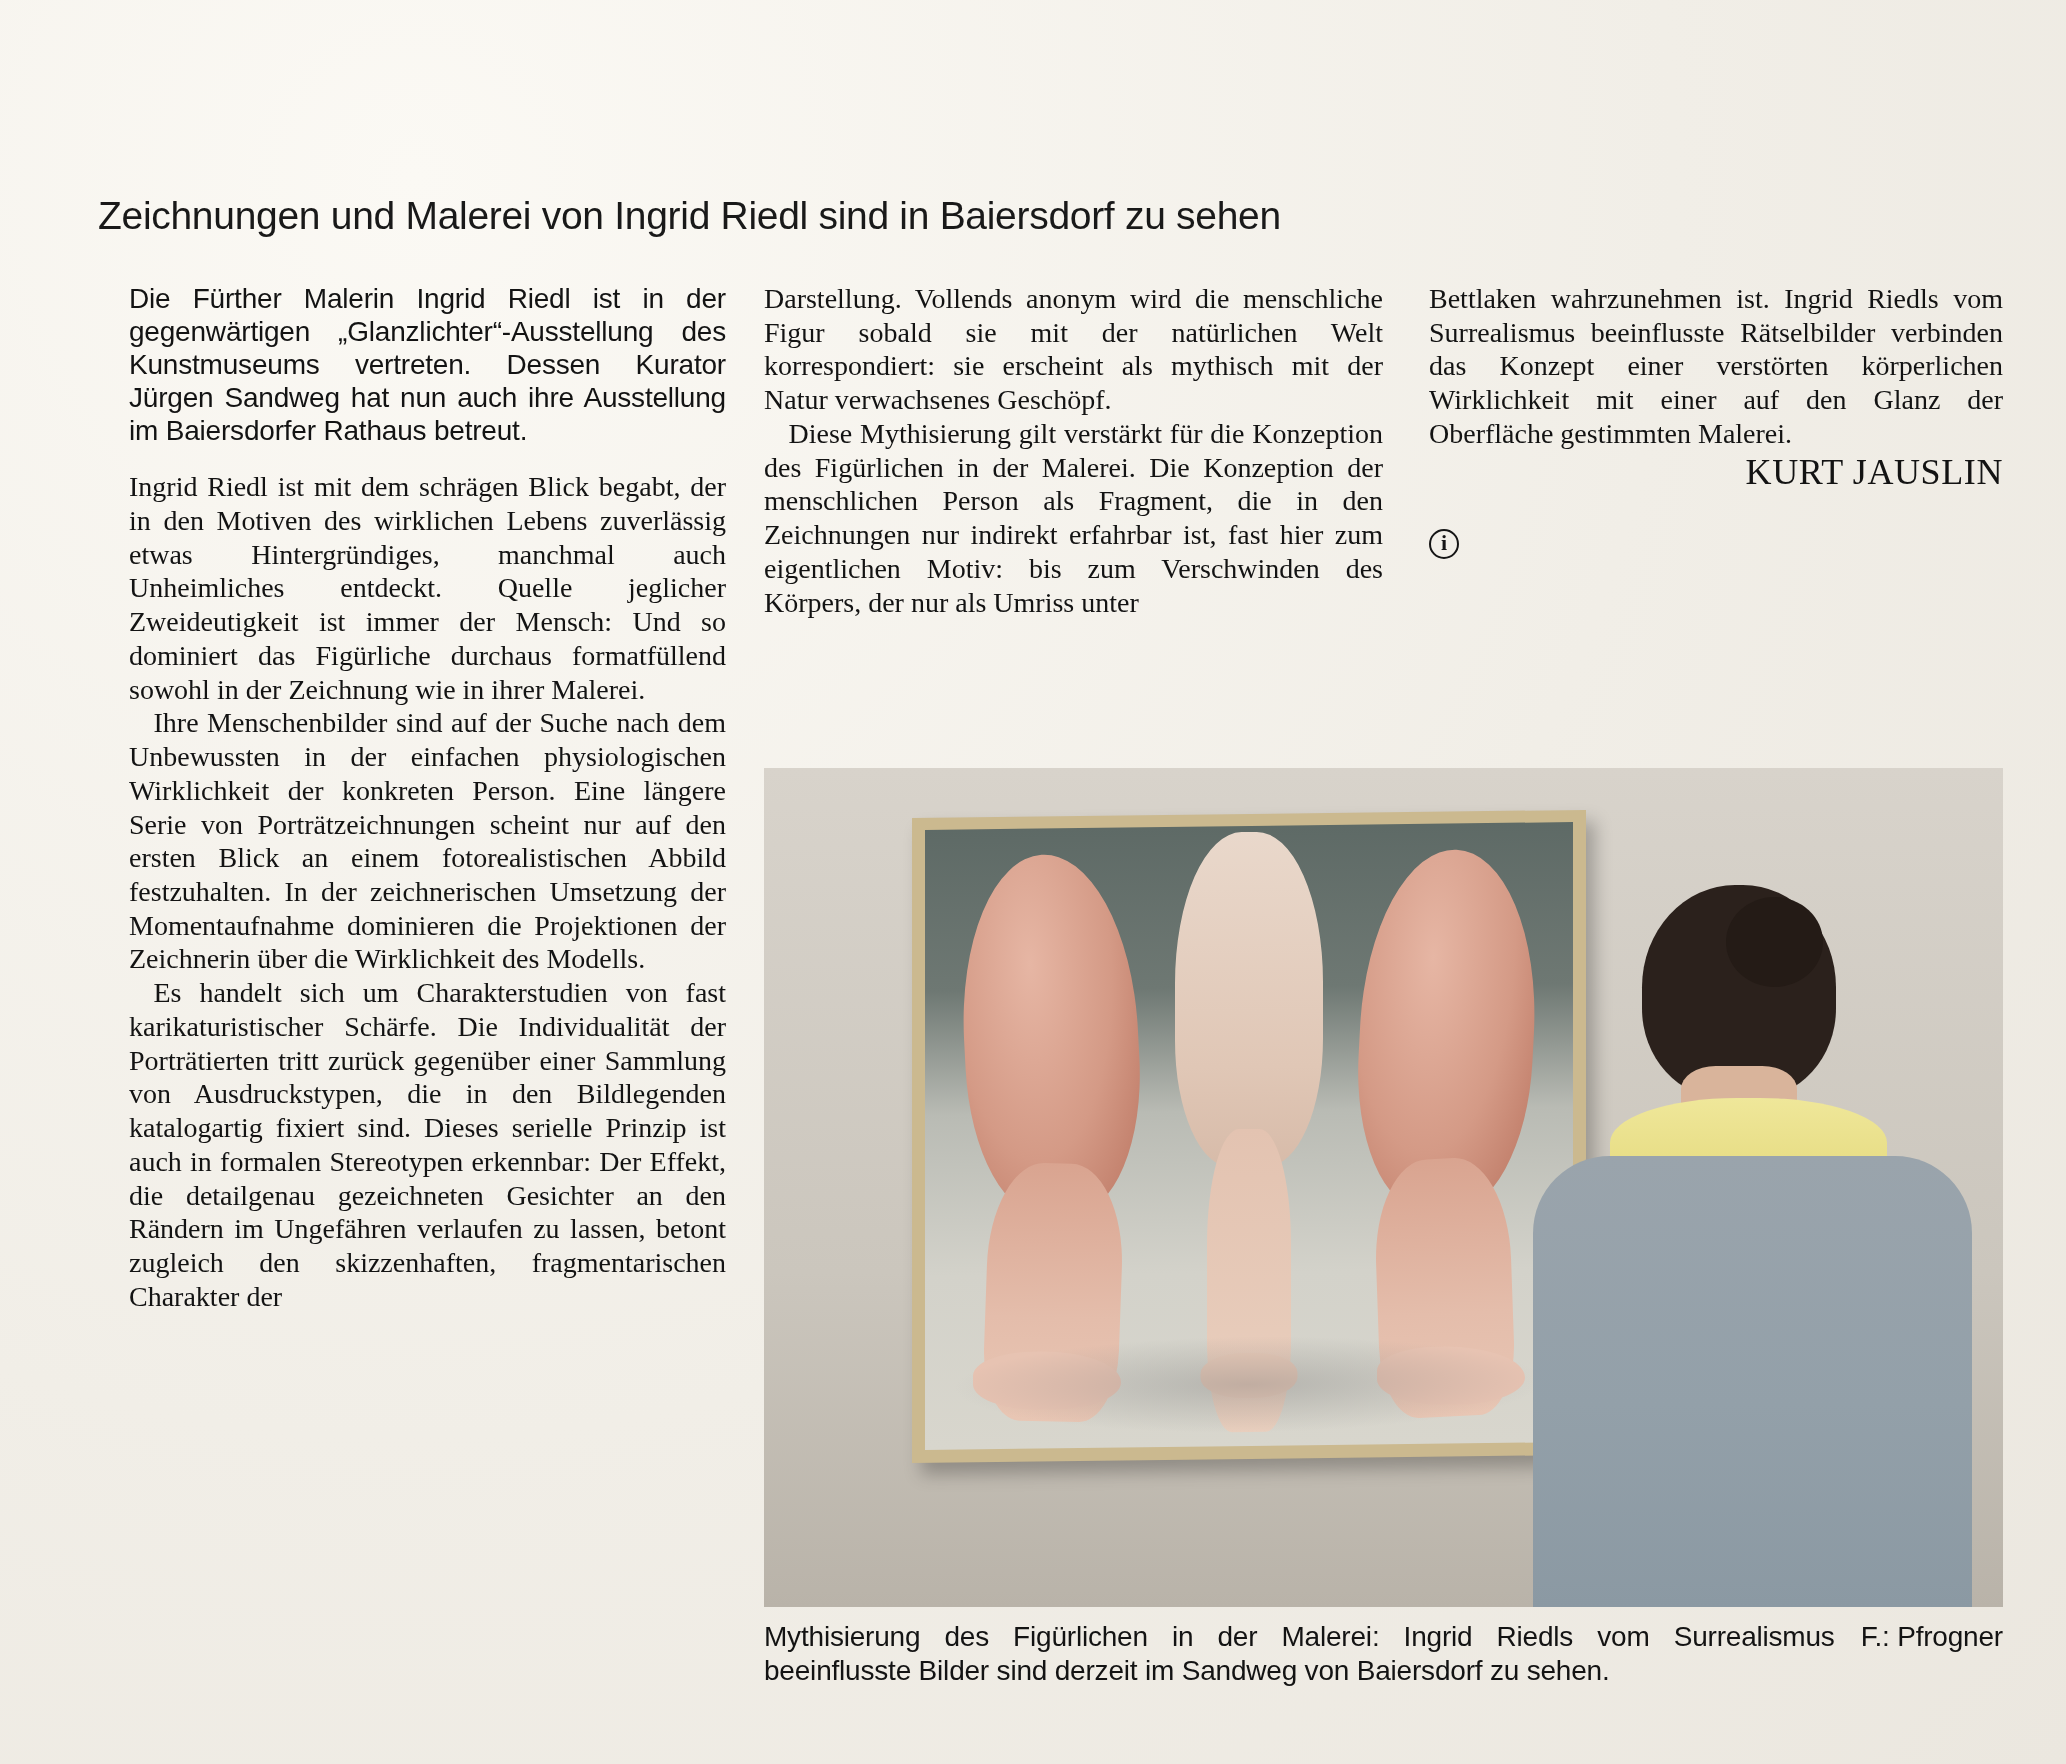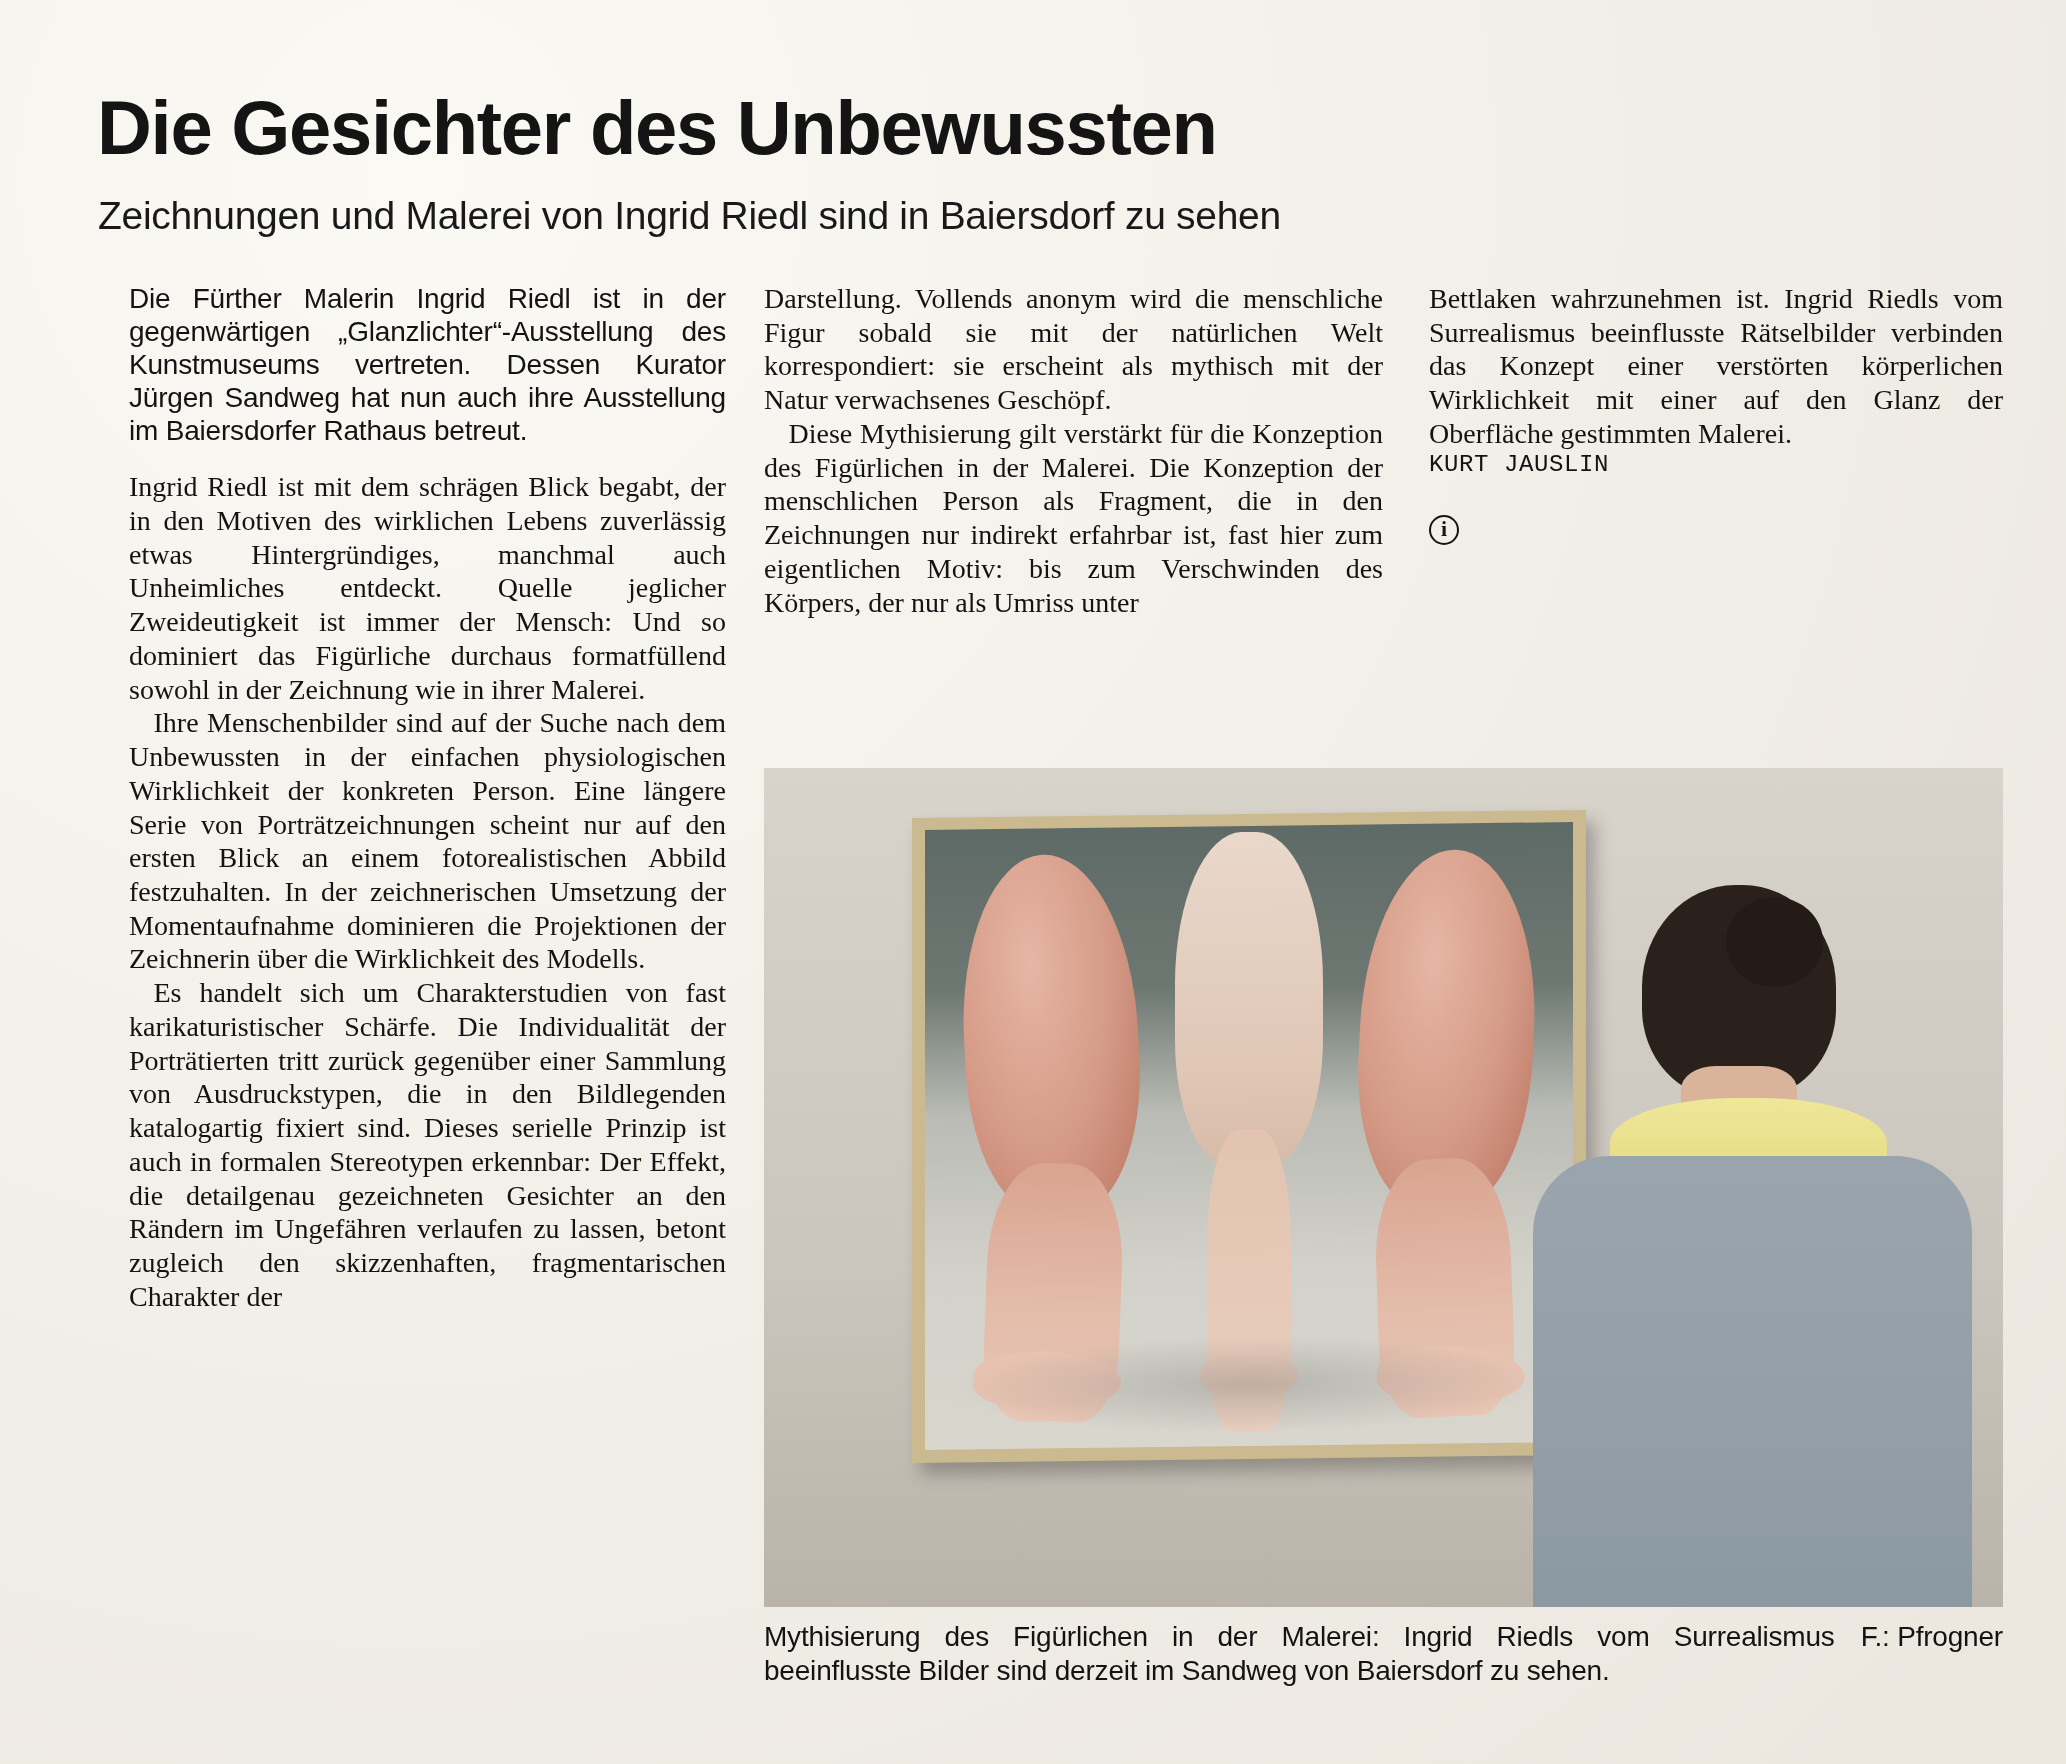--- a/index.html
+++ b/index.html
@@ -97,23 +97,23 @@
     font-family: "Liberation Serif", serif;
   }
   #col3 {
     left: 1429px;
     width: 574px;
     font-family: "Liberation Serif", serif;
   }
 
   .byline {
     margin-top: 3.9px;
-    text-align: left;
-    font-family: Liberation Mono, monospace;
-    font-size: 24px;
+    text-align: right;
+    font-family: Liberation Serif, serif;
+    font-size: 36px;
     letter-spacing: 0.6px;
     text-indent: 0 !important;
   }
 
   
   .info-block {
     position: relative;
     margin-top: 30px;
     padding-left: 50px;
     font-family: "Liberation Sans", sans-serif;
@@ -307,21 +307,20 @@
     margin-left: 26px;
   }
 </style>
 </head>
 <body>
 
 <div class="paper"></div>
 
 <div class="page">
 
-  <h1 class="headline">Die Gesichter des Unbewussten</h1>
   <h2 class="subhead">Zeichnungen und Malerei von Ingrid Riedl sind in Baiersdorf zu sehen</h2>
 
   <div class="col" id="col1">
     <p class="lead">Die Fürther Malerin Ingrid Riedl ist in der gegenwärtigen „Glanzlichter“-Ausstellung des Kunstmuseums vertreten. Dessen Kurator Jürgen Sandweg hat nun auch ihre Ausstellung im Baiersdorfer Rathaus betreut.</p>
     <div class="gap"></div>
     <div class="body">
       <p>Ingrid Riedl ist mit dem schrägen Blick begabt, der in den Motiven des wirklichen Lebens zuverlässig etwas Hintergründiges, manchmal auch Unheimliches entdeckt. Quelle jeglicher Zweideutigkeit ist immer der Mensch: Und so dominiert das Figürliche durchaus formatfüllend sowohl in der Zeichnung wie in ihrer Malerei.</p>
       <p>Ihre Menschenbilder sind auf der Suche nach dem Unbewussten in der einfachen physiologischen Wirklichkeit der konkreten Person. Eine längere Serie von Porträtzeichnungen scheint nur auf den ersten Blick an einem fotorealistischen Abbild festzuhalten. In der zeichnerischen Umsetzung der Momentaufnahme dominieren die Projektionen der Zeichnerin über die Wirklichkeit des Modells.</p>
       <p>Es handelt sich um Charakterstudien von fast karikaturistischer Schärfe. Die Individualität der Porträtierten tritt zurück gegenüber einer Sammlung von Ausdruckstypen, die in den Bildlegenden katalogartig fixiert sind. Dieses serielle Prinzip ist auch in formalen Stereotypen erkennbar: Der Effekt, die detailgenau gezeichneten Gesichter an den Rändern im Ungefähren verlaufen zu lassen, betont zugleich den skizzenhaften, fragmentarischen Charakter der</p>
     </div>

